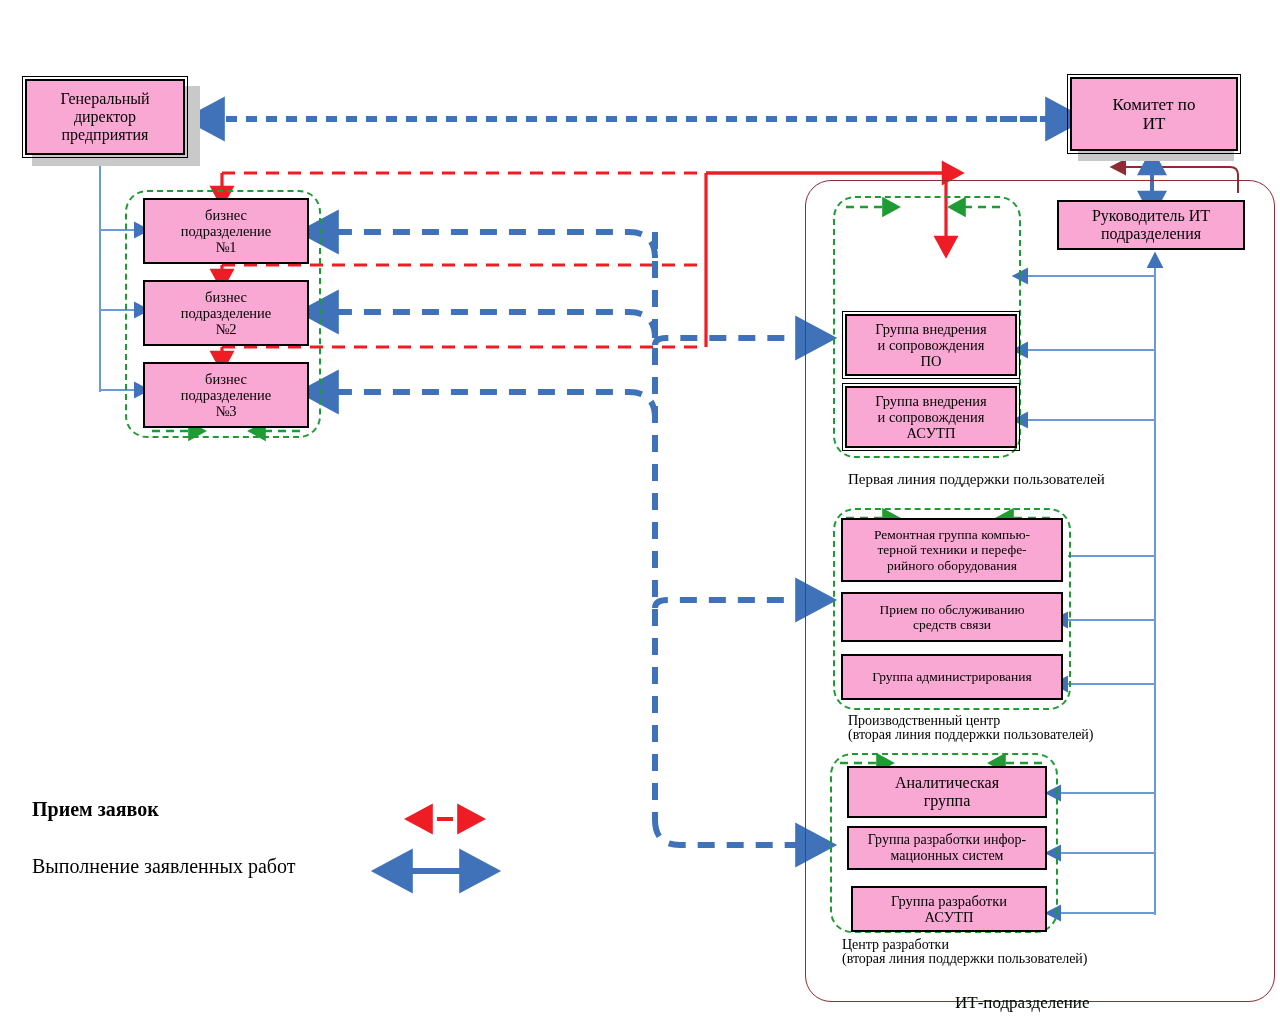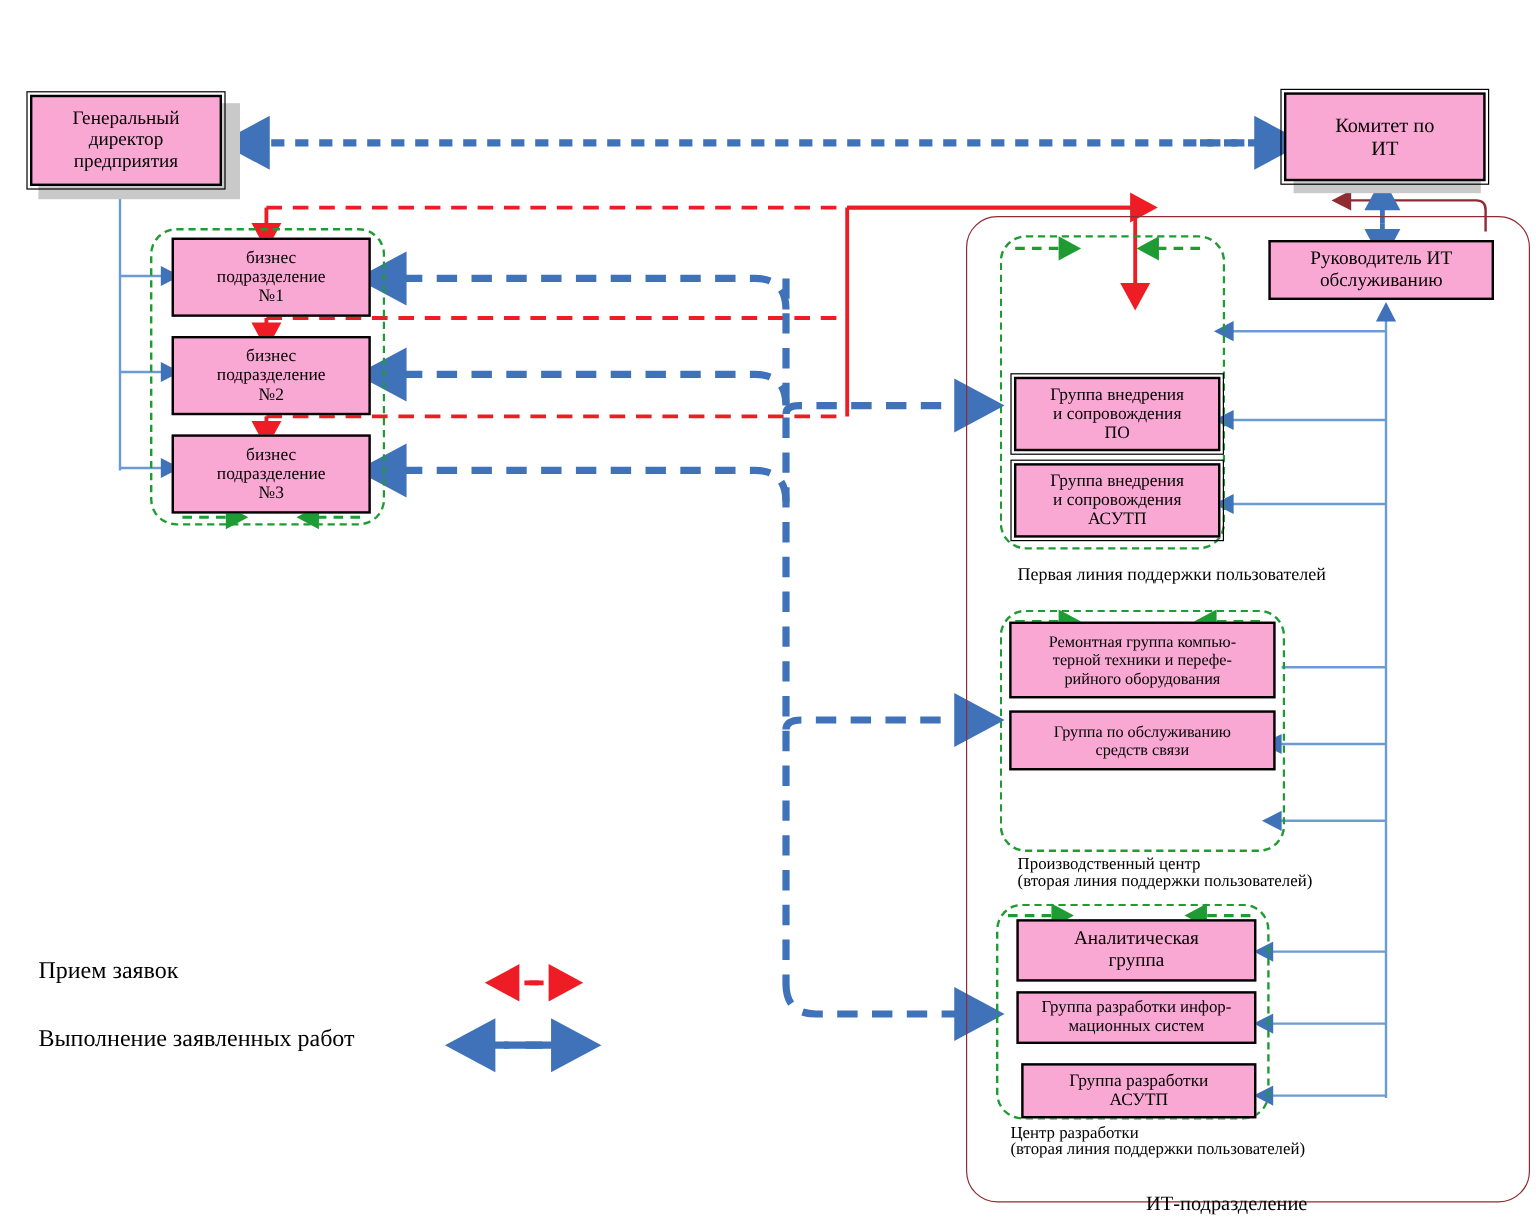--- a/index.html
+++ b/index.html
@@ -197,21 +197,21 @@
   <div class="shadow" style="left:32px; top:86px; width:168px; height:80px;"></div>
   <div class="node dbl" style="left:25px; top:79px; width:160px; height:76px; font-size:16px; white-space:pre-line;">Генеральный
 директор
 предприятия</div>
 
   <div class="shadow" style="left:1078px; top:85px; width:156px; height:76px;"></div>
   <div class="node dbl" style="left:1070px; top:77px; width:168px; height:74px; font-size:17px; white-space:pre-line;">Комитет по
 ИТ</div>
 
   <div class="node" style="left:1057px; top:200px; width:188px; height:50px; font-size:16px; white-space:pre-line;">Руководитель ИТ
-обслуживанию</div>
+подразделения</div>
 
   <div class="grp-dash" style="left:125px; top:190px; width:196px; height:248px;"></div>
 
   <div class="node" style="left:143px; top:198px; width:166px; height:66px; font-size:14.5px; white-space:pre-line;">бизнес
 подразделение
 №1</div>
   <div class="node" style="left:143px; top:280px; width:166px; height:66px; font-size:14.5px; white-space:pre-line;">бизнес
 подразделение
 №2</div>
   <div class="node" style="left:143px; top:362px; width:166px; height:66px; font-size:14.5px; white-space:pre-line;">бизнес
@@ -227,39 +227,40 @@
 и сопровождения
 АСУТП</div>
 
   <div class="caption" style="left:818px; top:472px; font-size:15px;">Первая линия поддержки пользователей</div>
 
   <div class="grp-dash" style="left:833px; top:508px; width:238px; height:202px;"></div>
 
   <div class="node" style="left:841px; top:518px; width:222px; height:64px; font-size:13.5px; white-space:pre-line;">Ремонтная группа компью-
 терной техники и перефе-
 рийного оборудования</div>
-  <div class="node" style="left:841px; top:592px; width:222px; height:50px; font-size:13.5px; white-space:pre-line;">Группа по обслуживанию
+  <div class="node" style="left:841px; top:592px; width:222px; height:50px; font-size:13.5px; white-space:pre-line;">Прием по обслуживанию
 средств связи</div>
+  <div class="node" style="left:841px; top:654px; width:222px; height:46px; font-size:13.5px; white-space:pre-line;">Группа администрирования</div>
 
   <div class="caption" style="left:818px; top:714px; font-size:14px;">Производственный центр
 (вторая линия поддержки пользователей)</div>
 
   <div class="grp-dash" style="left:830px; top:753px; width:228px; height:180px;"></div>
 
   <div class="node" style="left:847px; top:766px; width:200px; height:52px; font-size:16px; white-space:pre-line;">Аналитическая
 группа</div>
   <div class="node" style="left:847px; top:826px; width:200px; height:44px; font-size:14px; white-space:pre-line;">Группа разработки инфор-
 мационных систем</div>
   <div class="node" style="left:851px; top:886px; width:196px; height:46px; font-size:14.5px; white-space:pre-line;">Группа разработки
 АСУТП</div>
 
   <div class="caption" style="left:812px; top:938px; font-size:14px;">Центр разработки
 (вторая линия поддержки пользователей)</div>
 
-  <div class="legend-label" style="left:32px; top:798px; font-size:20px;">Прием заявок</div>
+  <div class="legend-label" style="left:32px; top:798px; font-size:20px;font-weight:bold;">Прием заявок</div>
   <div class="legend-label" style="left:32px; top:855px; font-size:20px;">Выполнение заявленных работ</div>
 
   <svg style="position:absolute; left:0; top:0; width:1280px; height:1021px; pointer-events:none; z-index:7;" viewBox="0 0 1280 1021" xmlns="http://www.w3.org/2000/svg">
     <g stroke="#ee1c25" stroke-width="4" fill="none" stroke-dasharray="12,9">
       <path d="M420,819 L470,819" marker-end="url(#mRed)"></path>
       <path d="M470,819 L420,819" marker-end="url(#mRed)"></path>
     </g>
     <g stroke="#3f72b8" stroke-width="6" fill="none" stroke-dasharray="32,14">
       <path d="M470,871 L396,871" marker-end="url(#mBlue)"></path>
       <path d="M420,871 L476,871" marker-end="url(#mBlue)"></path>

